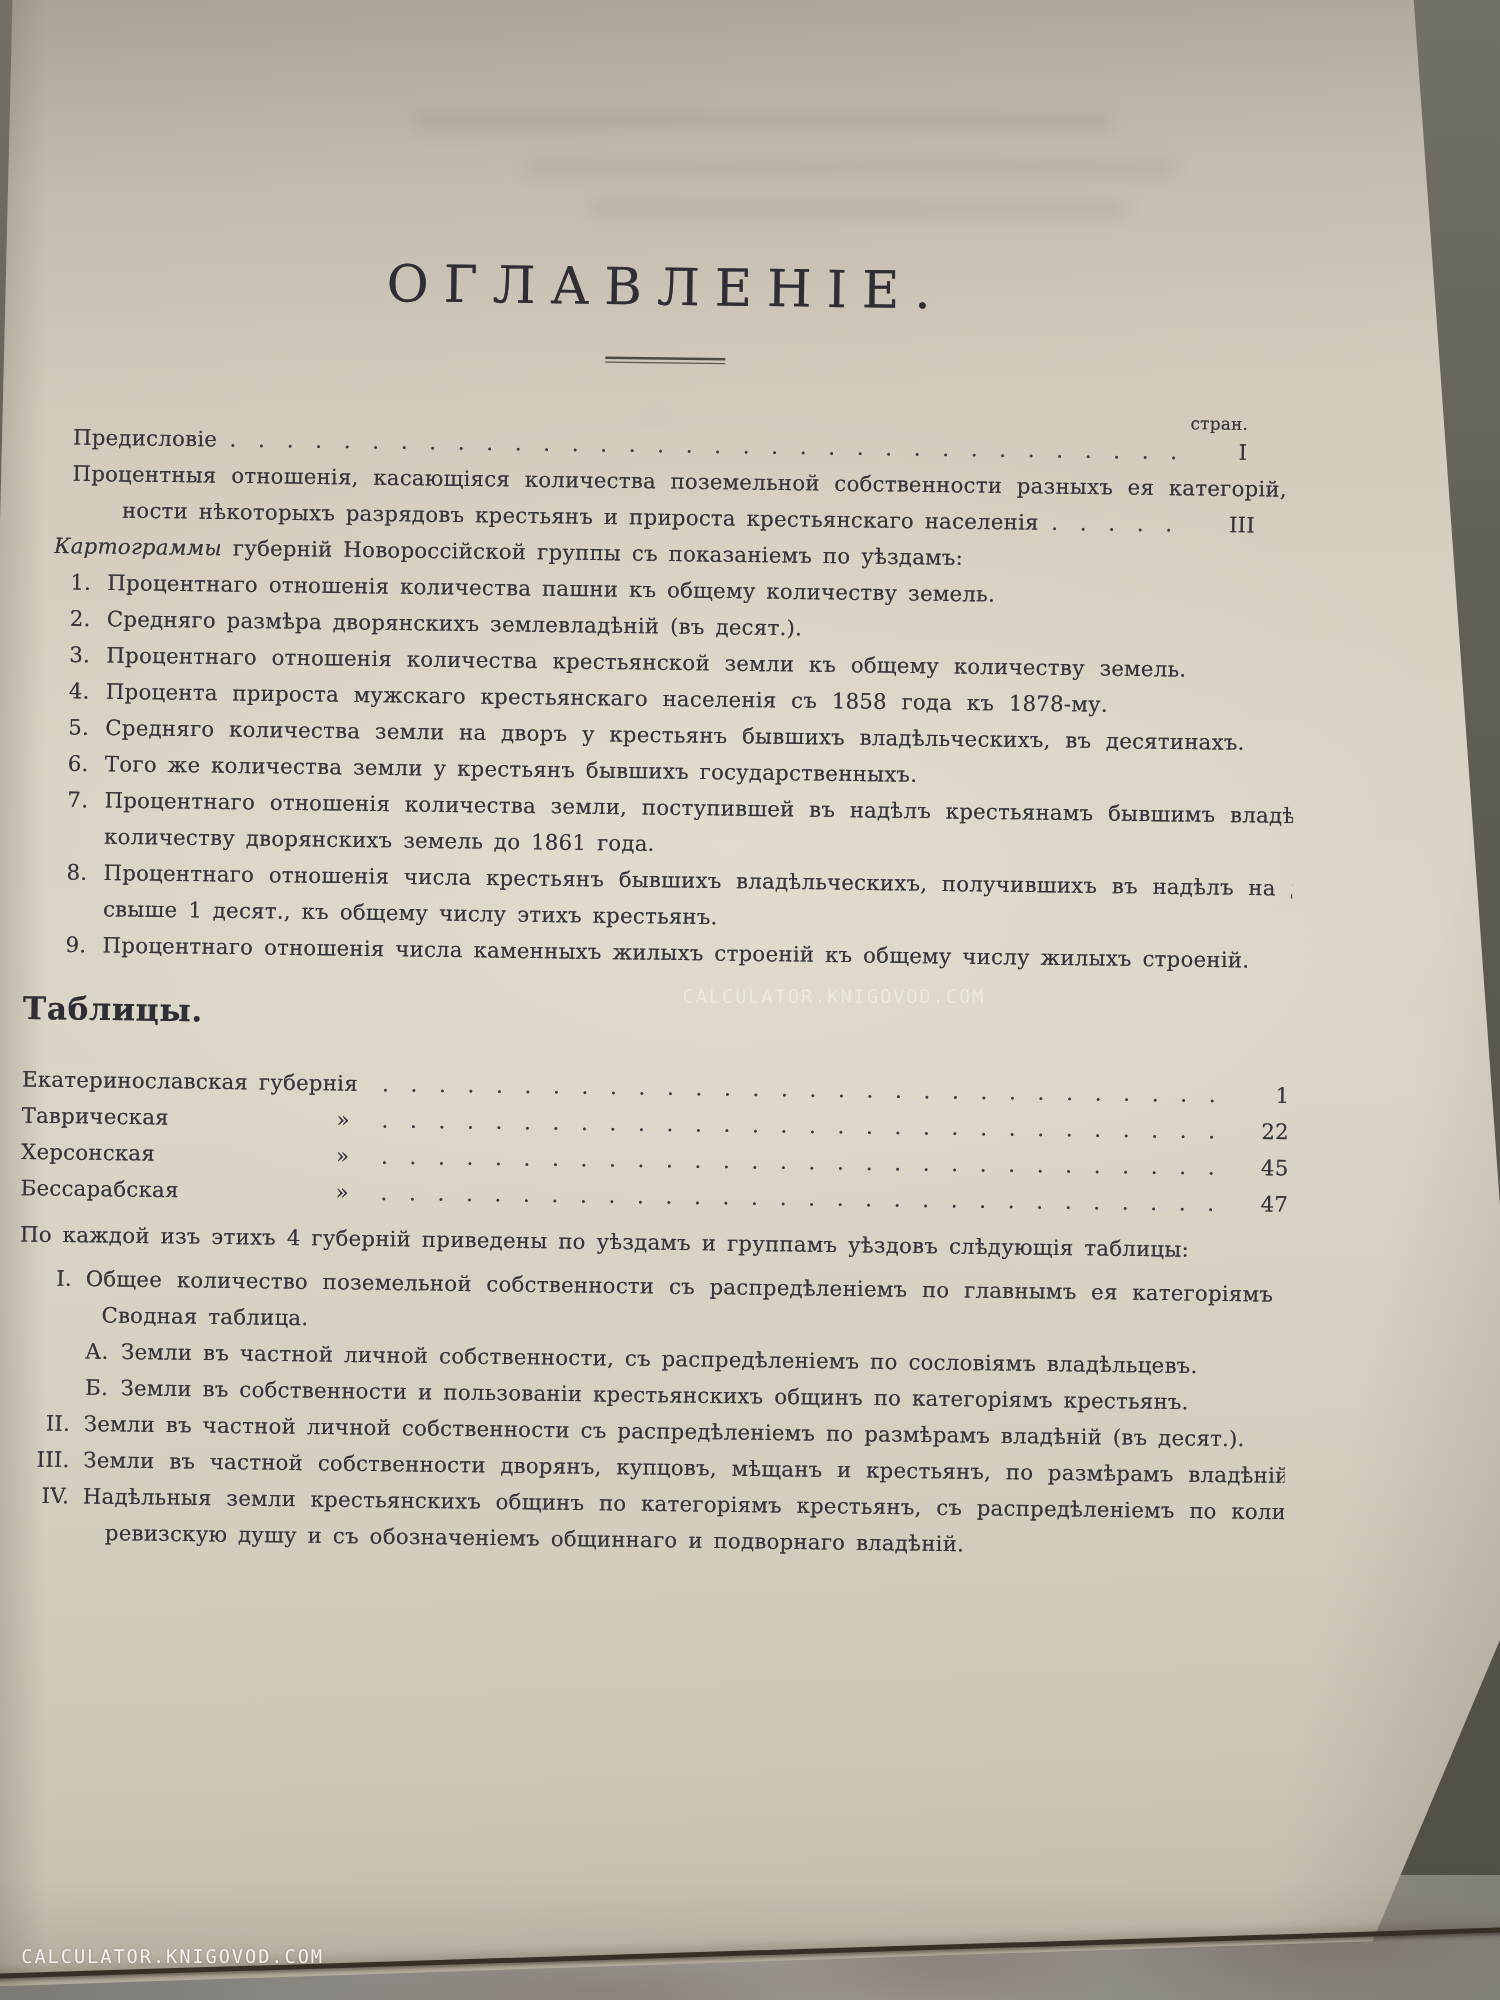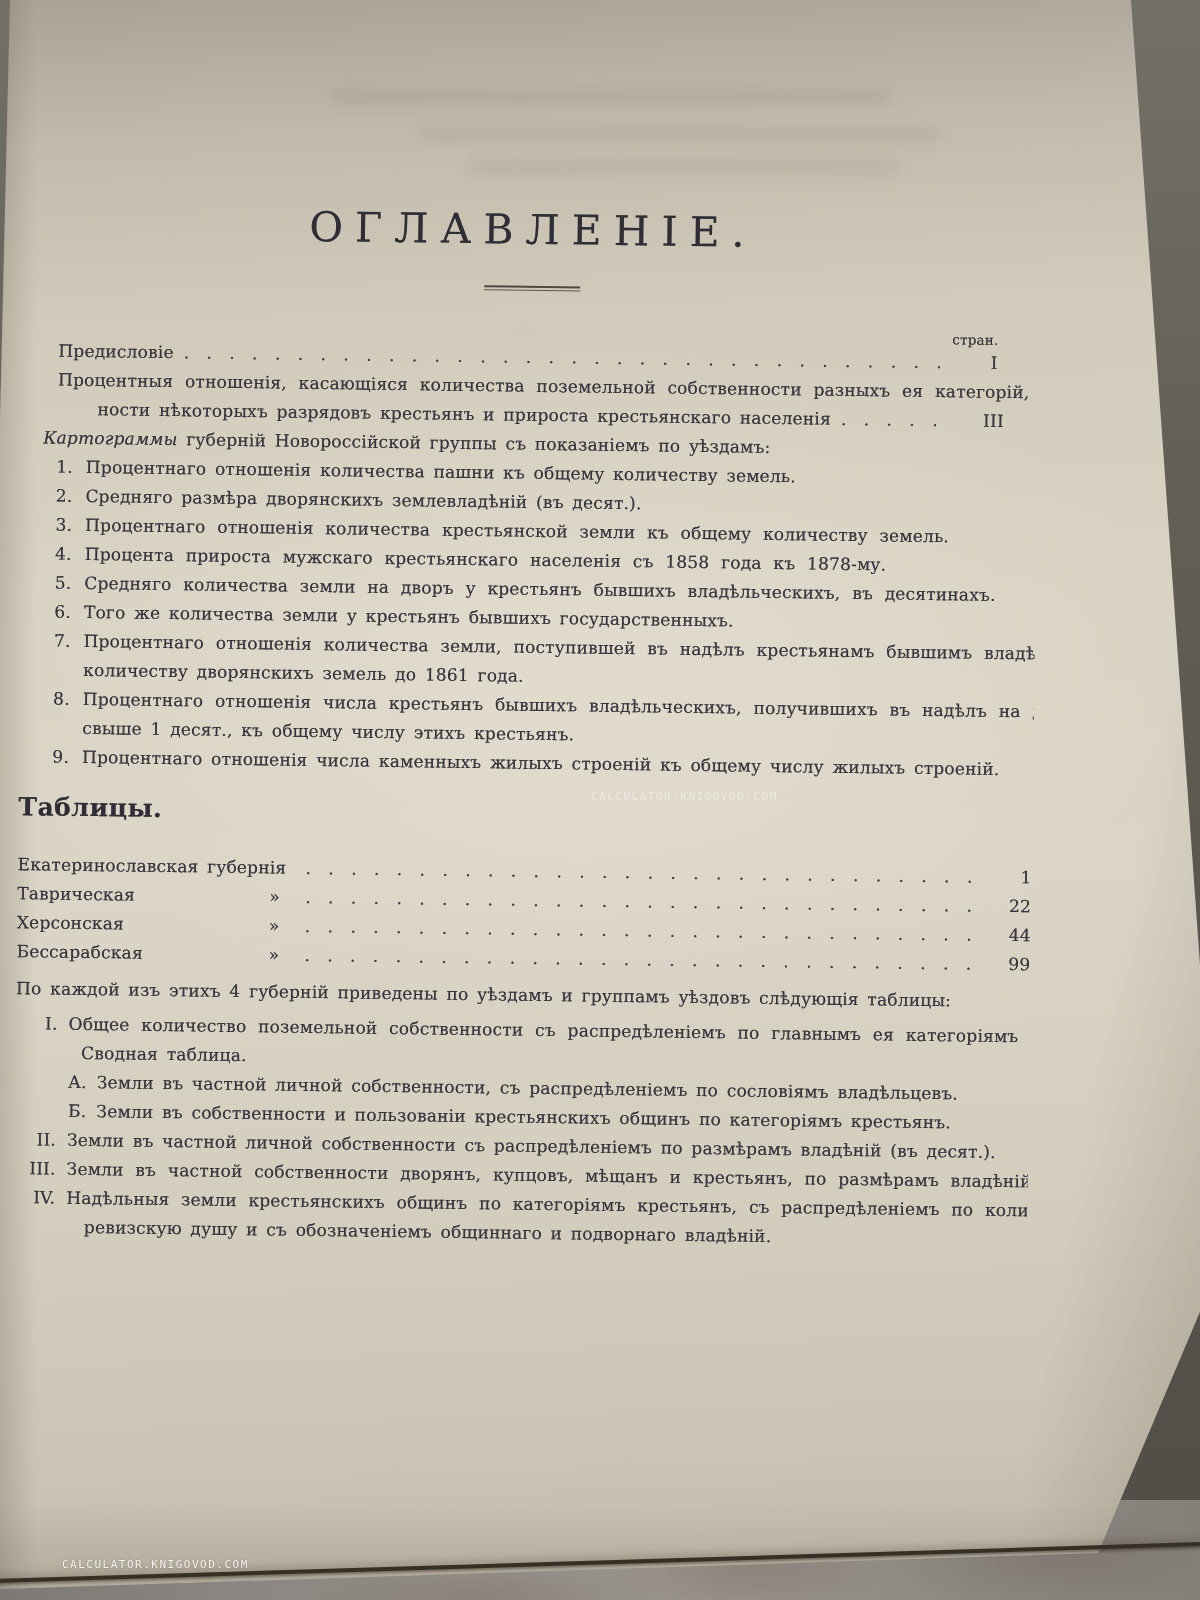--- a/index.html
+++ b/index.html
@@ -107,23 +107,22 @@
   .ttx div{white-space:nowrap;overflow:hidden;}
   .ttx .wrap2{padding-left:18px;}
   .tsub{margin-left:66px;white-space:nowrap;}
   .sub1{margin-left:46px;}
   .sub1 .rno{width:26px;margin-right:10px;}
 
   
   .wm{
     position:absolute;
     font-family:"DejaVu Sans Mono",monospace;
-    font-size:11px;line-height:18px;letter-spacing:1.5px;
+    font-size:15px;line-height:18px;letter-spacing:1.5px;
     white-space:nowrap;
-    margin-left:45px;
   }
   .wm-center{left:546px;top:788px;color:rgba(240,237,229,.78);}
   .wm-bottom{left:17px;top:1556px;color:rgba(250,248,242,.95);text-shadow:0 0 2px rgba(60,55,48,.4);}
 </style>
 </head>
 <body>
 
 <div class="floor"></div>
 
 <div class="page">
@@ -225,27 +224,27 @@
       <div class="trow">
         <span class="tname">Таврическая</span>
         <span class="ditto">»</span>
         <span class="lead">. . . . . . . . . . . . . . . . . . . . . . . . . . . . . . . . . . . . . . . . . . . . . . . . . . . . . . . . . . . .</span>
         <span class="pg">22</span>
       </div>
       <div class="trow">
         <span class="tname">Херсонская</span>
         <span class="ditto">»</span>
         <span class="lead">. . . . . . . . . . . . . . . . . . . . . . . . . . . . . . . . . . . . . . . . . . . . . . . . . . . . . . . . . . . .</span>
-        <span class="pg">44</span>
+        <span class="pg">45</span>
       </div>
       <div class="trow">
         <span class="tname">Бессарабская</span>
         <span class="ditto">»</span>
         <span class="lead">. . . . . . . . . . . . . . . . . . . . . . . . . . . . . . . . . . . . . . . . . . . . . . . . . . . . . . . . . . . .</span>
-        <span class="pg">99</span>
+        <span class="pg">47</span>
       </div>
     </div>
 
     <div class="para note">По каждой изъ этихъ 4 губерній приведены по уѣздамъ и группамъ уѣздовъ слѣдующія таблицы:</div>
 
     <div class="titems">
       <div class="titem">
         <span class="rno">I.</span>
         <div class="ttx">
             <div class="just">Общее количество поземельной собственности съ распредѣленіемъ по главнымъ ея категоріямъ (въ десят.).</div>

